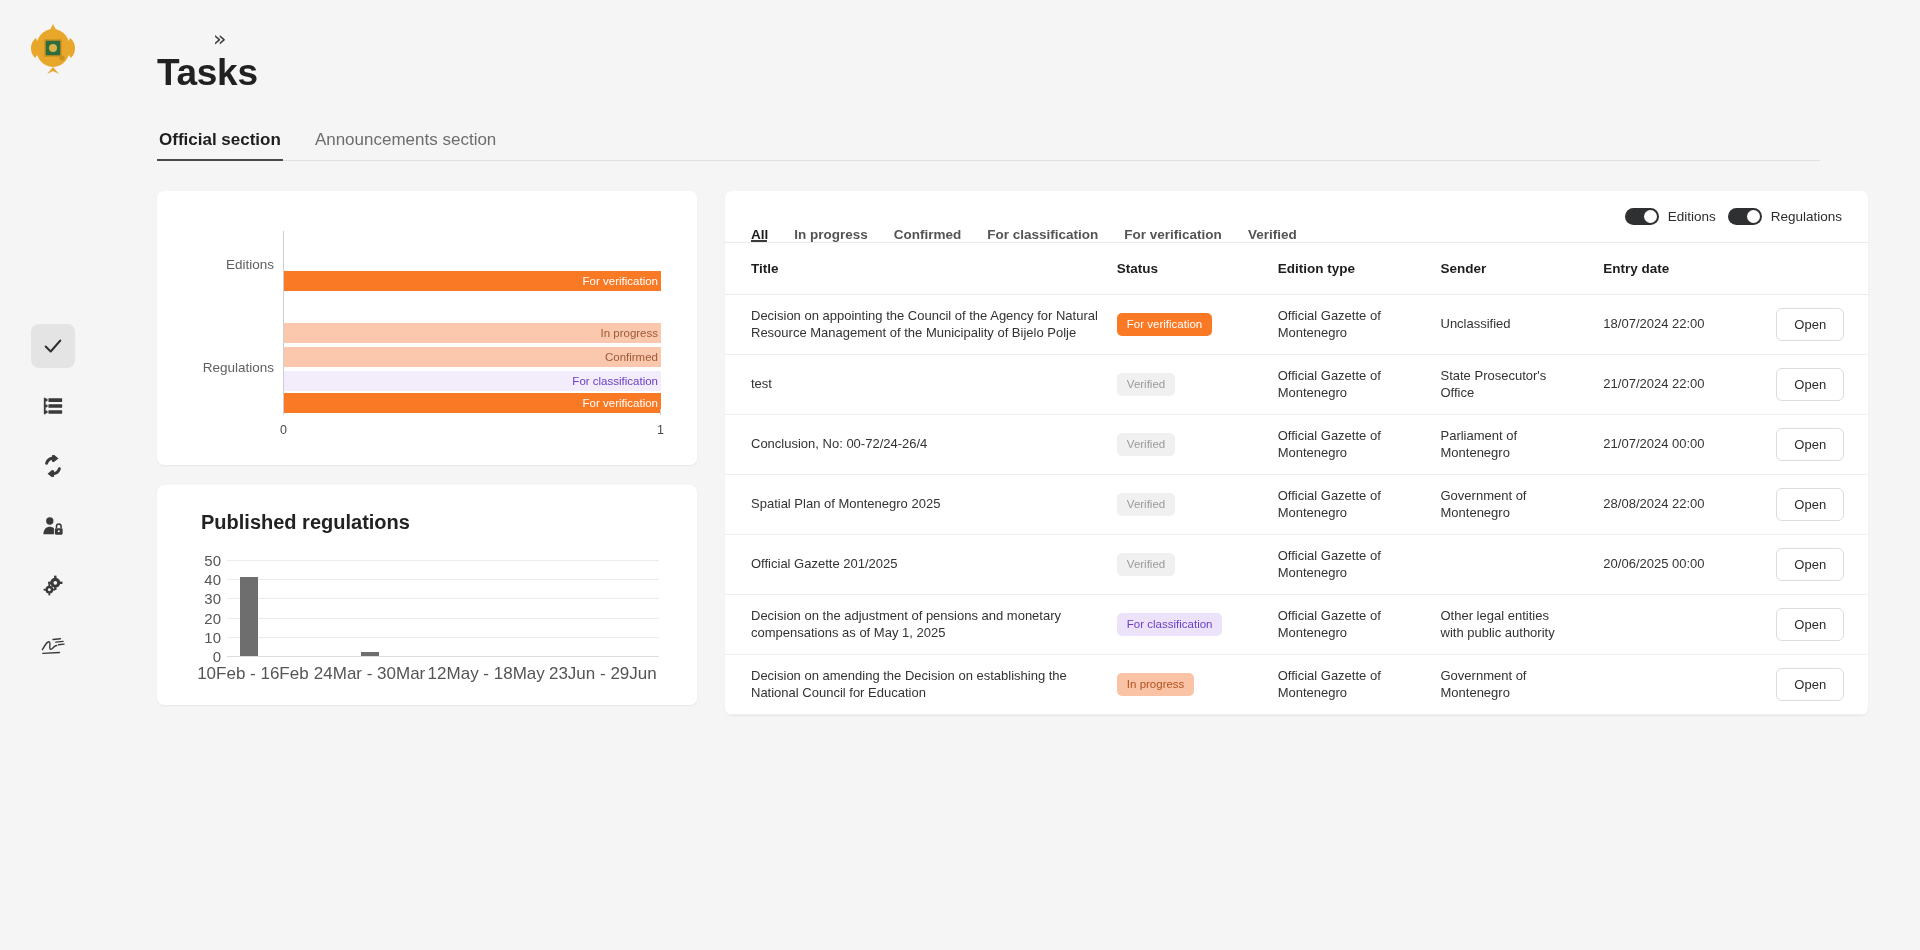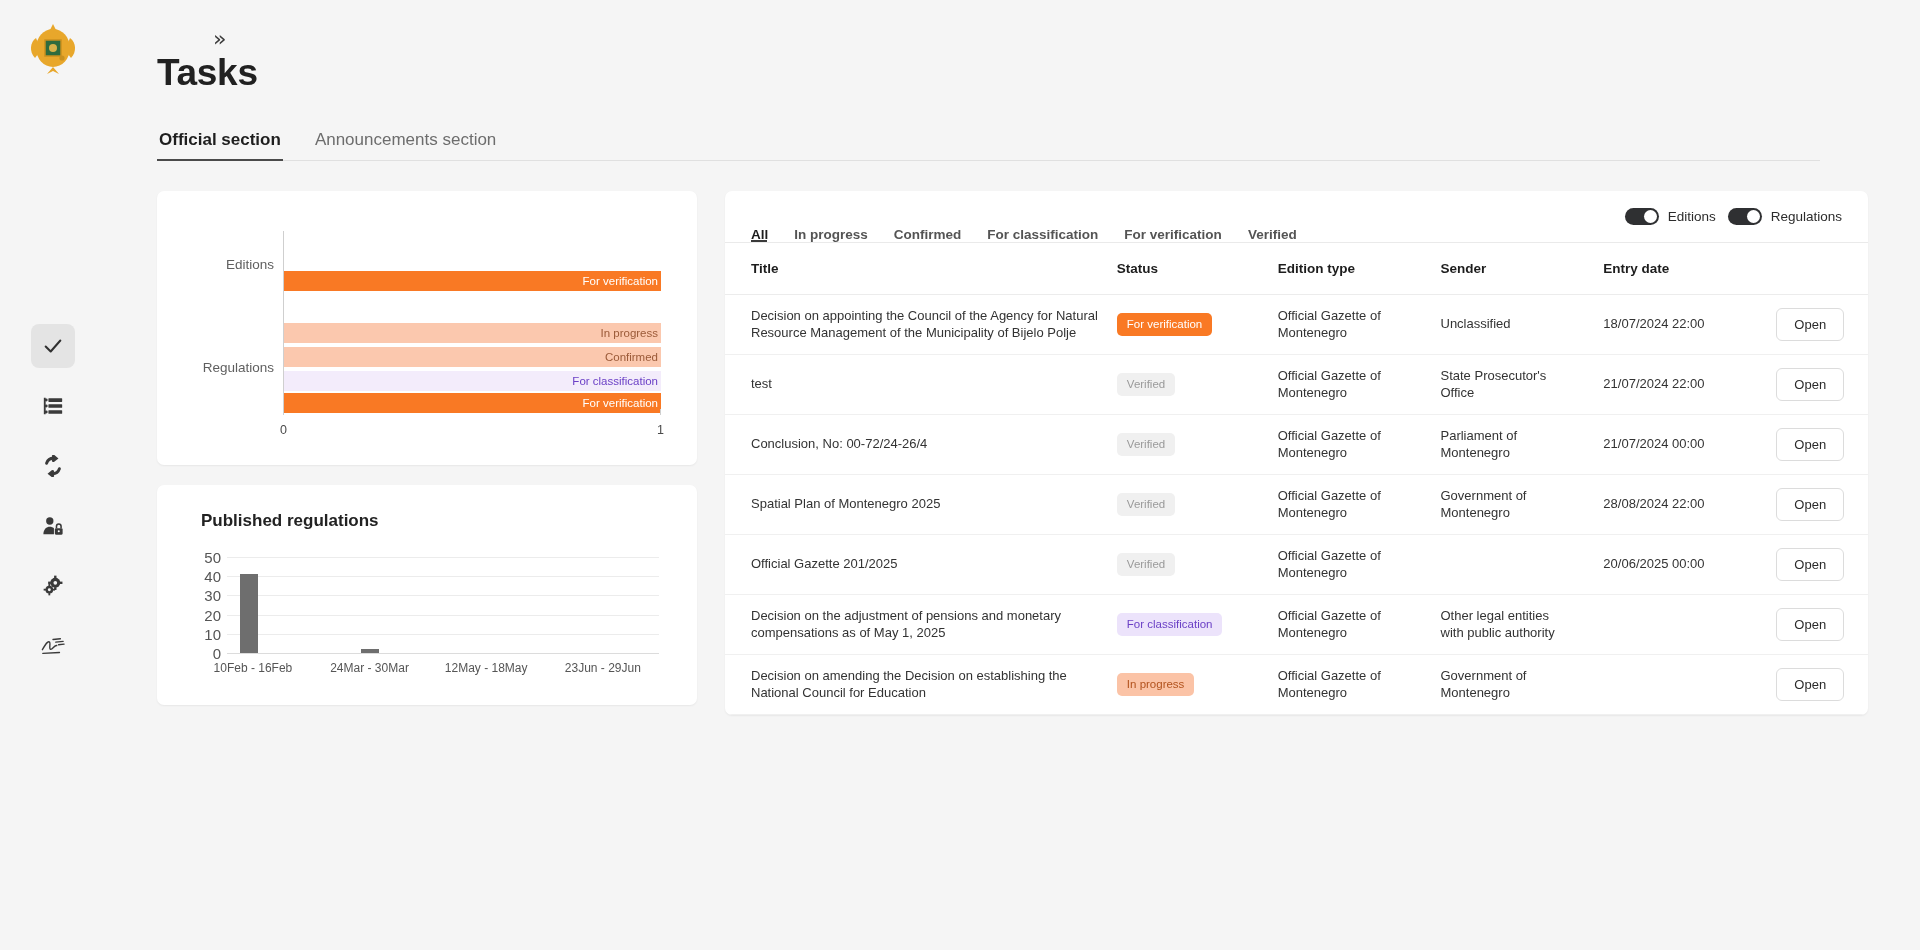--- a/index.html
+++ b/index.html
@@ -84,28 +84,28 @@
     display: flex; align-items: center; justify-content: flex-end;
   }
   .sc-bar span {
     font-size: 11.5px; padding-right: 3px; white-space: nowrap;
   }
   .sc-axis { position: absolute; left: 100px; right: 0; bottom: 8px; height: 16px; }
   .sc-axis .t { position: absolute; font-size: 12.5px; color: #4a4a4a; }
   .sc-tick { position: absolute; bottom: 32px; width: 1px; height: 6px; background: #cfcfcf; }
 
   .pubreg-card { height: 220px; padding: 26px 30px 18px 24px; }
-  .pubreg-title { font-size: 17px; font-weight: 700; color: #222; margin-left: 20px; }
+  .pubreg-title { font-size: 20px; font-weight: 700; color: #222; margin-left: 20px; }
   .pubchart { position: relative; margin-top: 22px; height: 128px; }
   .pc-plot { position: absolute; left: 46px; right: 8px; top: 4px; height: 96px; }
   .pc-grid { position: absolute; left: 0; right: 0; height: 1px; background: #ececec; }
   .pc-ylab { position: absolute; right: calc(100% + 6px); font-size: 15px; color: #555; transform: translateY(-50%); }
   .pc-bar { position: absolute; bottom: 0; background: #6e6e6e; }
   .pc-xlabels { position: absolute; left: 46px; right: 8px; top: 108px; height: 16px; }
-  .pc-xlabels .xl { position: absolute; font-size: 12px; color: #555; transform: translateX(-50%); white-space: nowrap; }
+  .pc-xlabels .xl { position: absolute; font-size: 17px; color: #555; transform: translateX(-50%); white-space: nowrap; }
 
   
   .table-panel {
     flex: 1; background: #ffffff; border-radius: 7px;
     box-shadow: 0 1px 2px rgba(0,0,0,0.06);
     overflow: hidden; align-self: stretch;
   }
   .filter-bar {
     display: flex; align-items: center;
     border-bottom: 1px solid #eaeaea;

